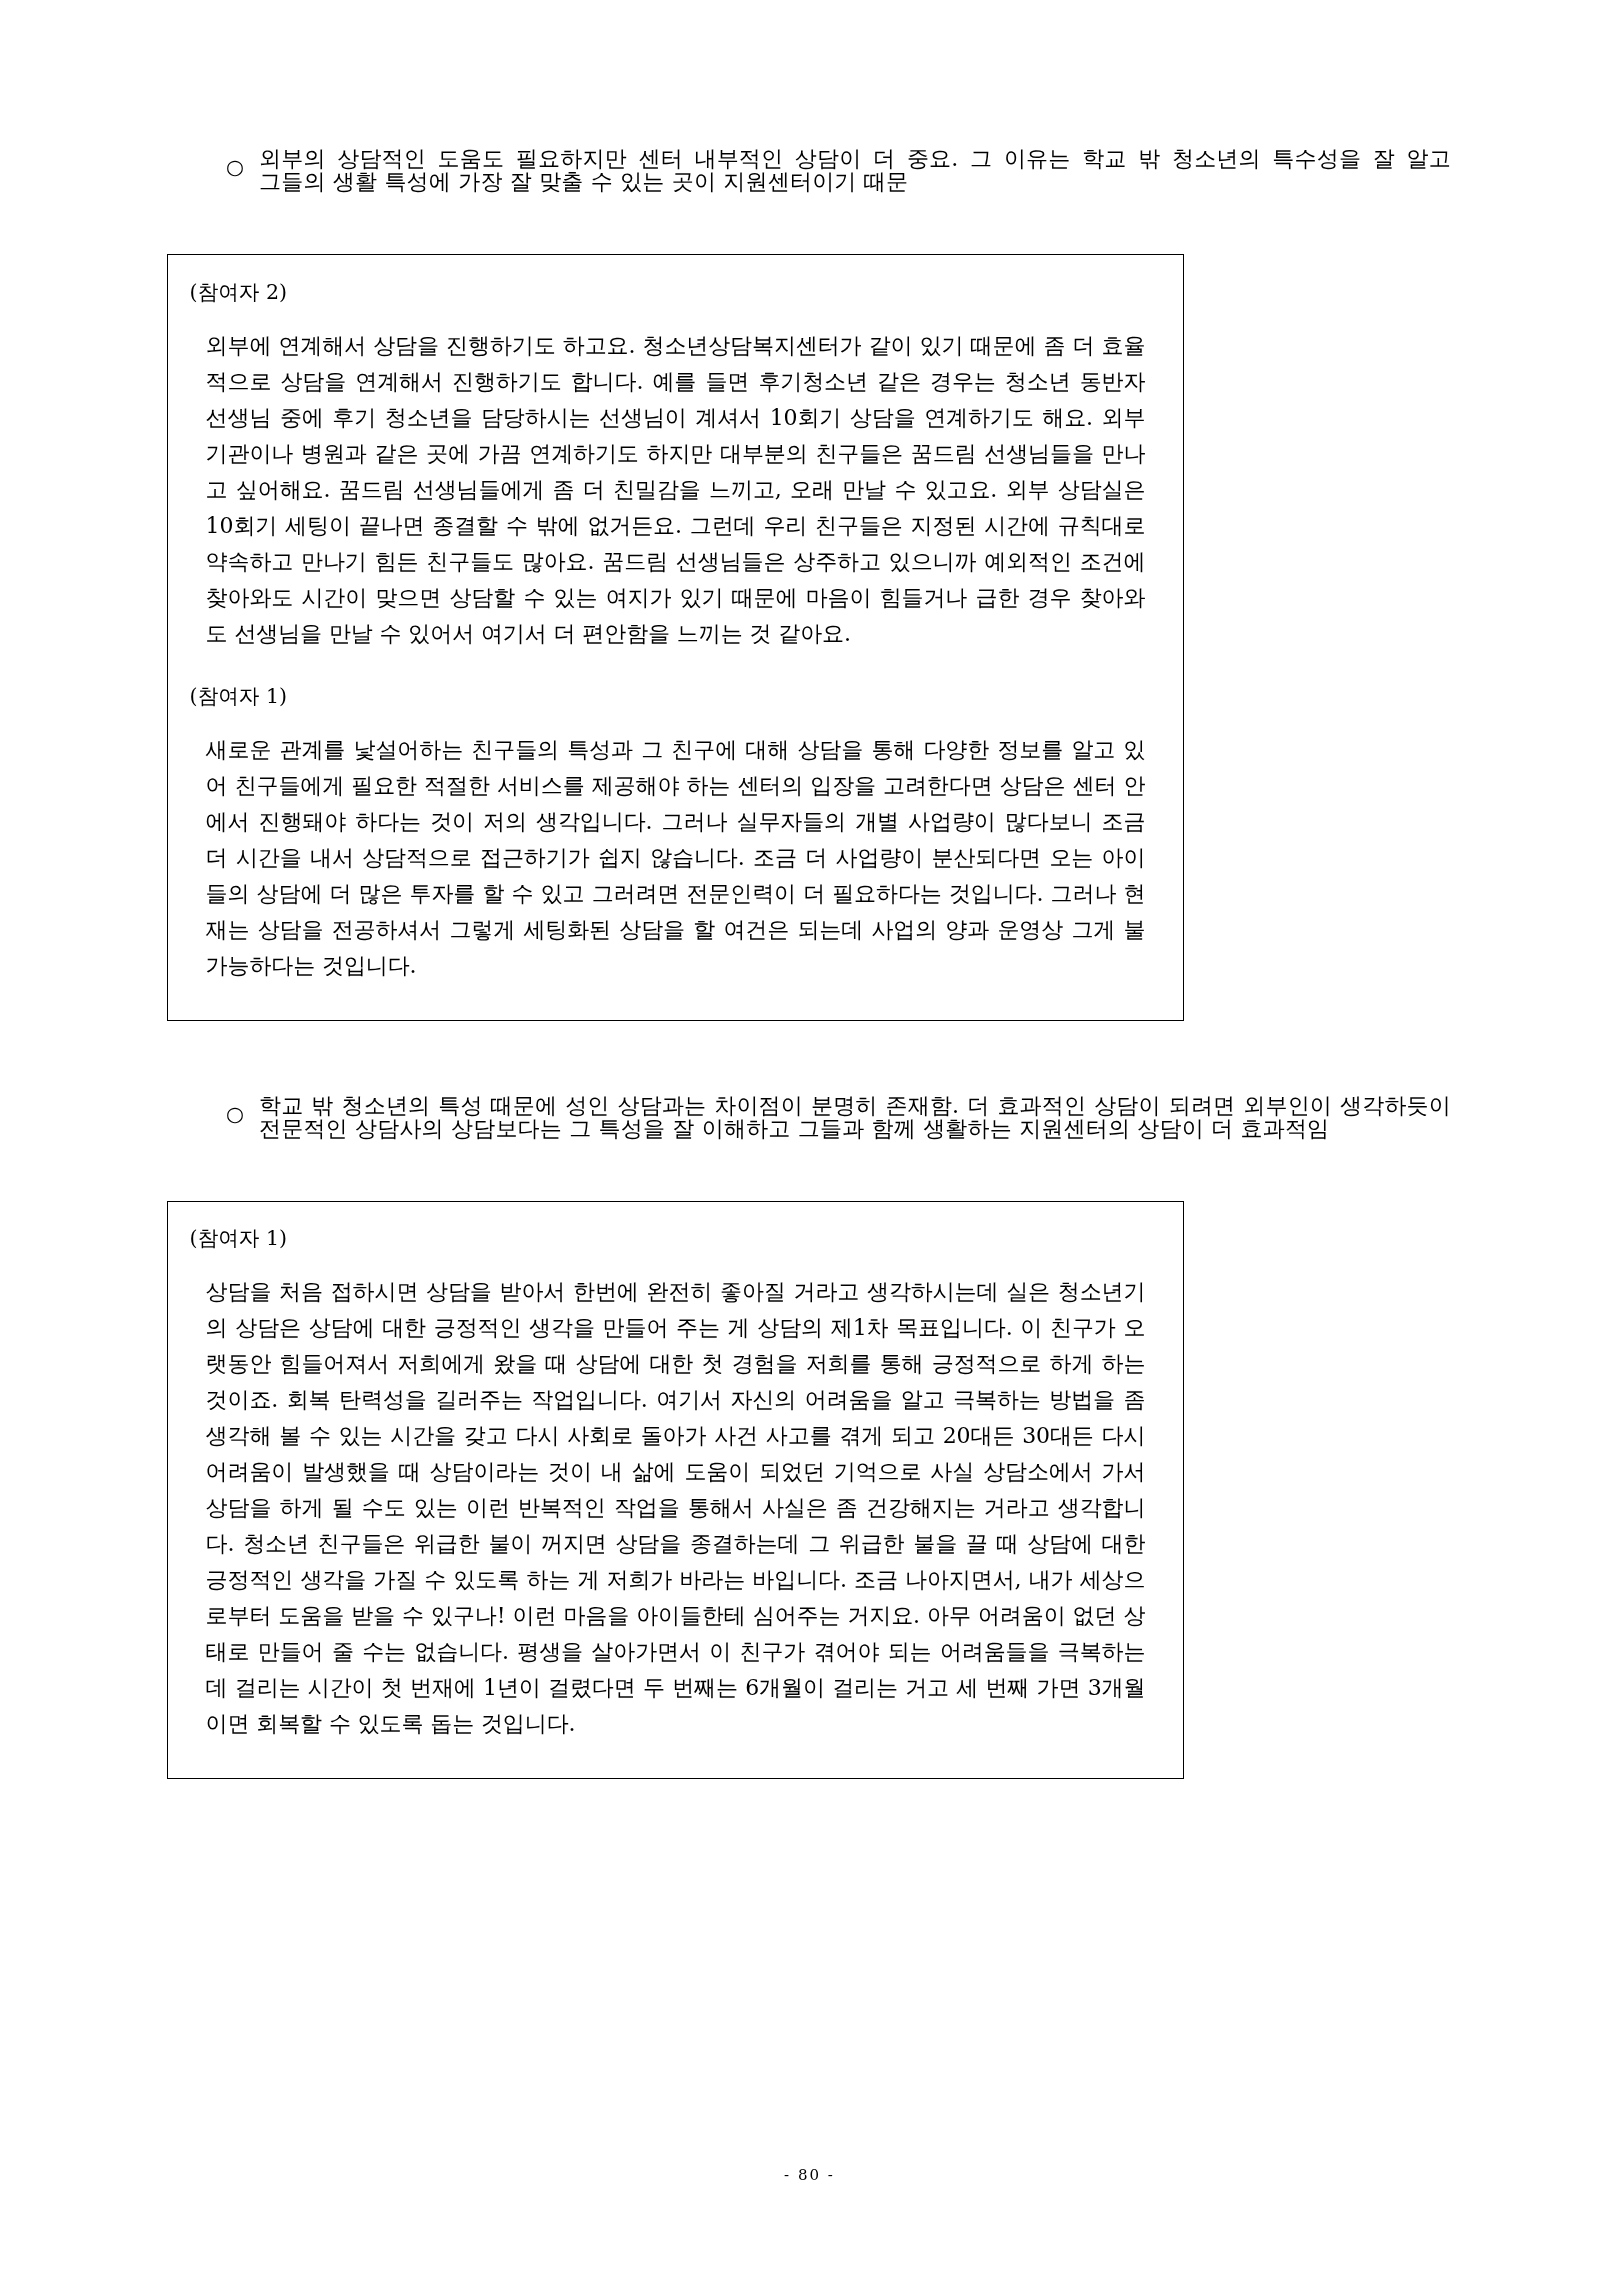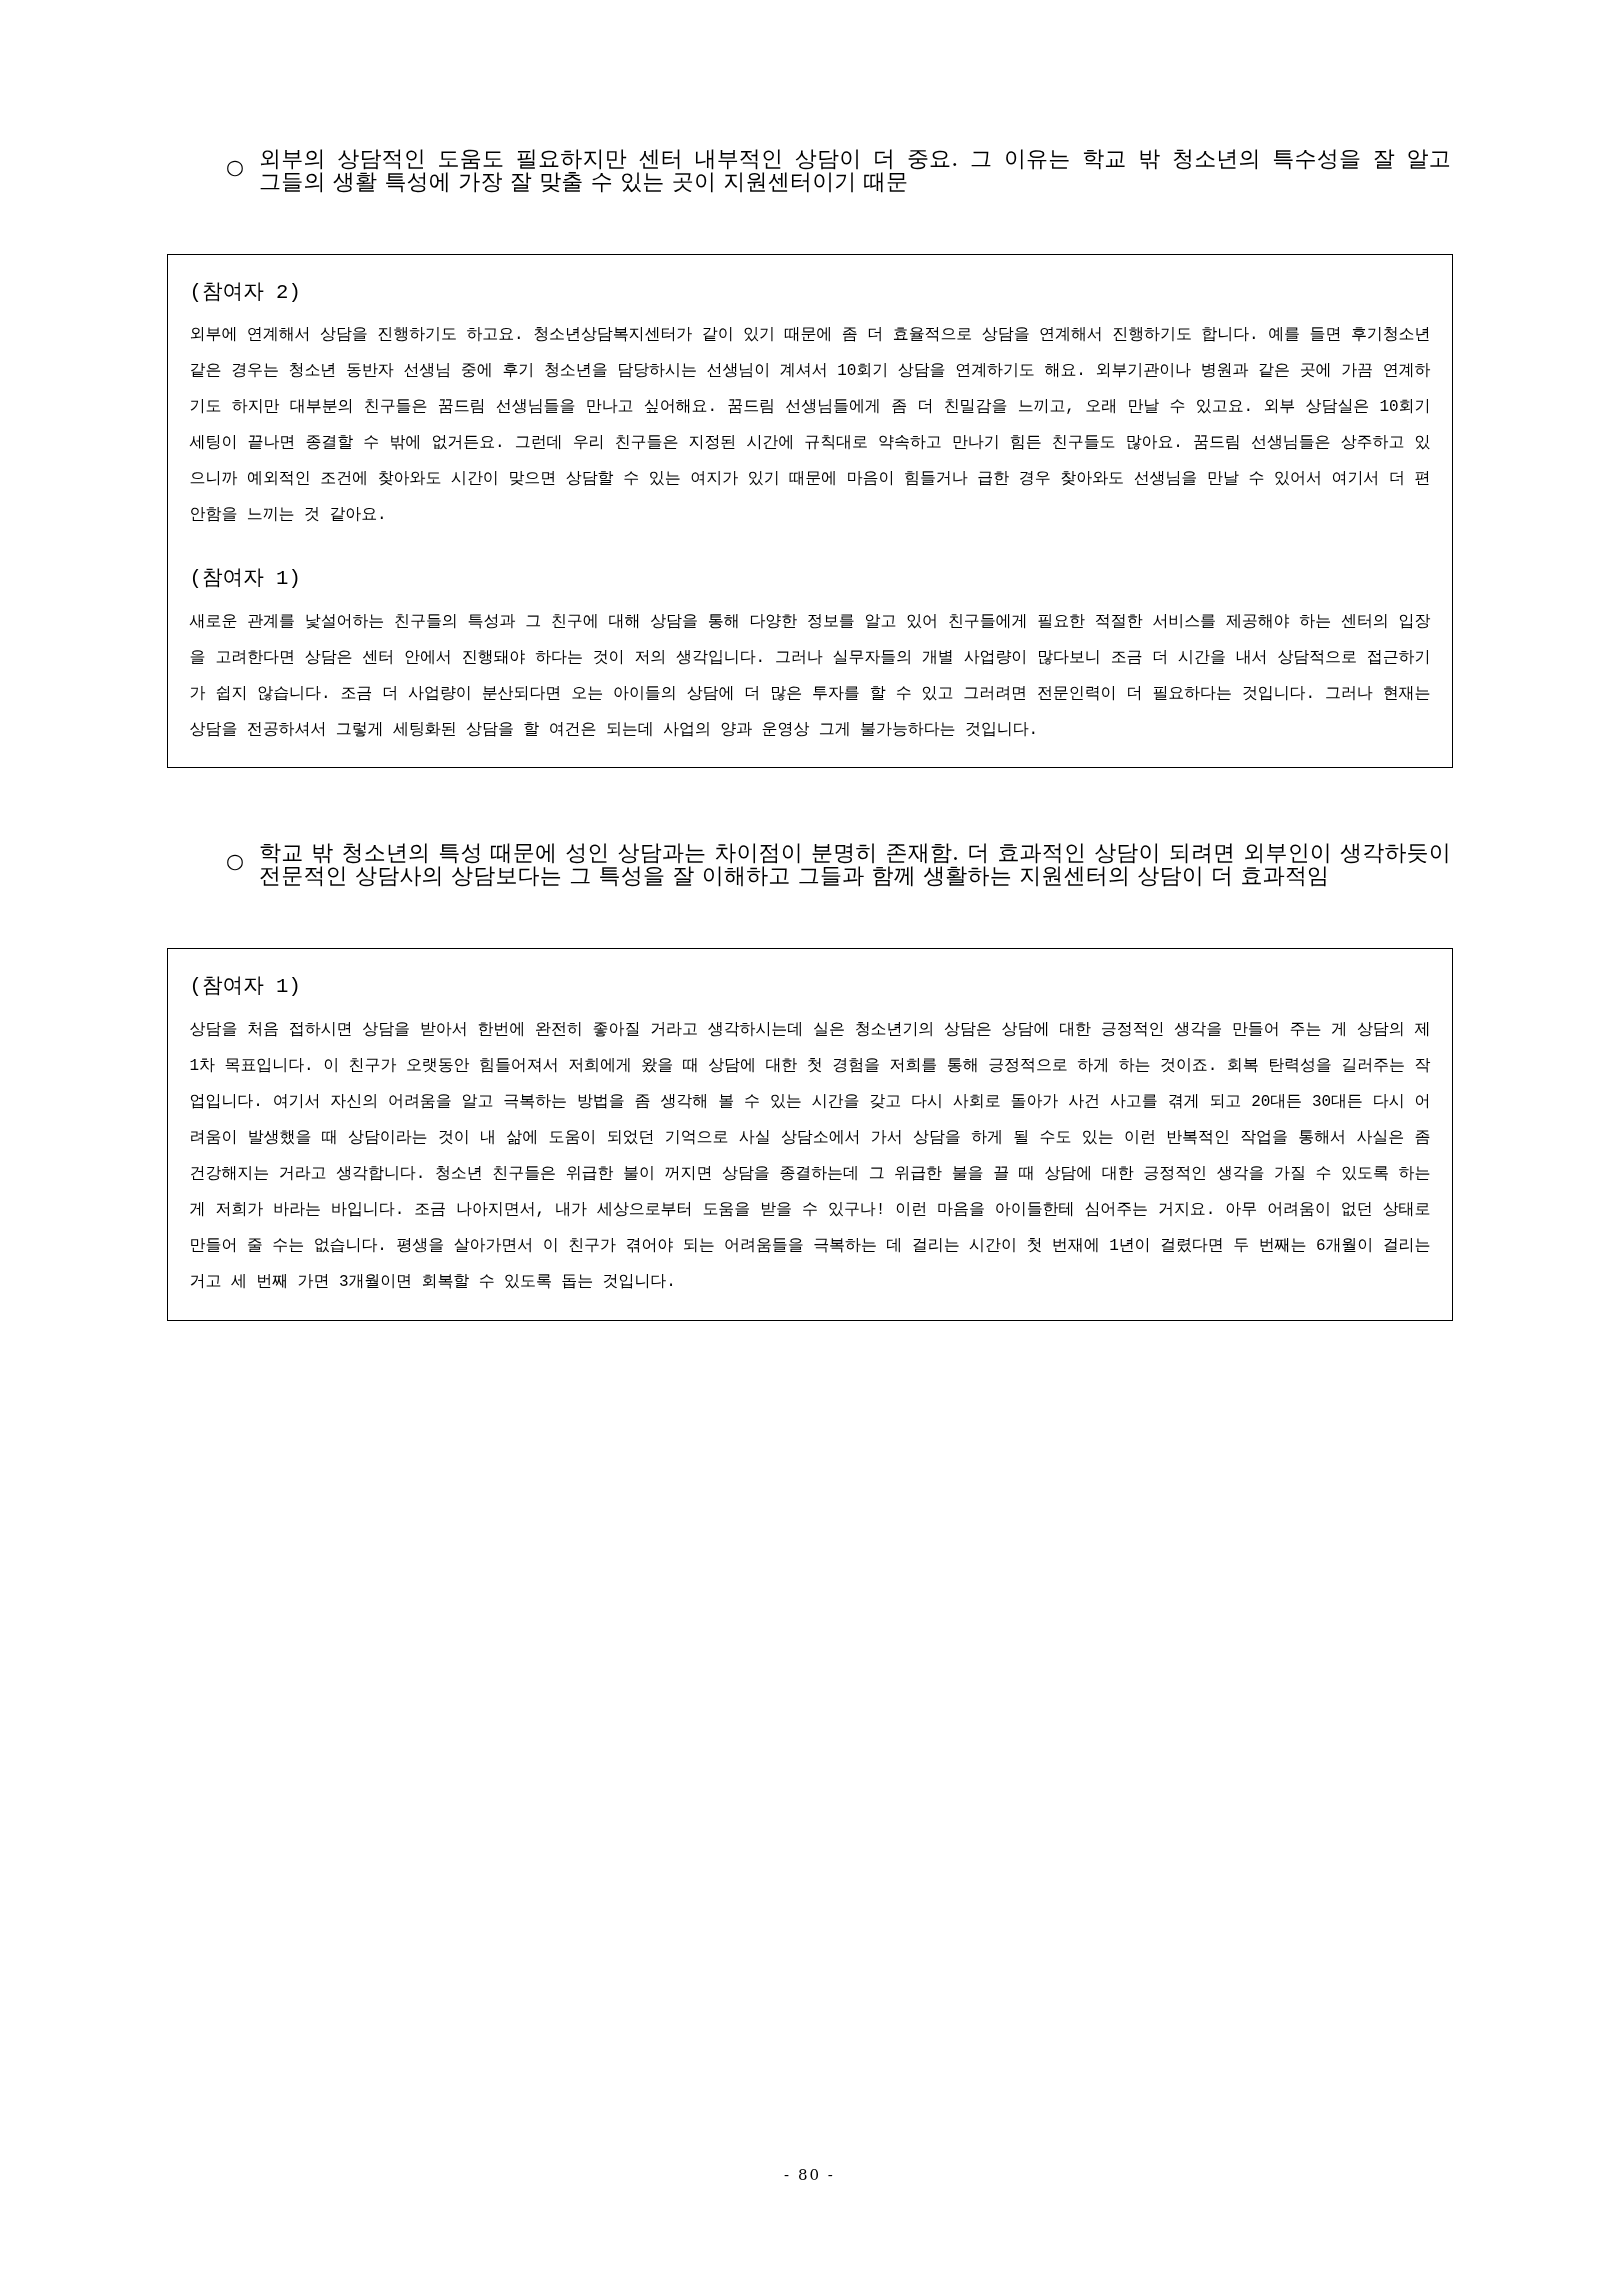--- a/index.html
+++ b/index.html
@@ -47,35 +47,34 @@
     text-justify: inter-character;
     letter-spacing: 0.2px;
     word-break: keep-all;
   }
 
   
   .quote-box {
     border: 1.5px solid #000000;
     box-sizing: border-box;
     padding: 17.6px 21.6px 19.6px 21.6px;
-    width: 1286px;
-    font-family: Liberation Mono, monospace;
+    width: 1017px;
   }
   .speaker {
     font-size: 20.6px;
     line-height: 39px;
     margin: 0 0 5.9px 0;
   }
   .quote-para {
-    font-size: 16px;
+    font-size: 22px;
     line-height: 36px;
     text-align: justify;
     text-justify: inter-character;
     word-break: break-all;
-    margin: 0;
+    margin: 16px;
     letter-spacing: -0.1px;
   }
   .quote-para + .speaker {
     margin-top: 25.5px;
   }
   .quote-para + .quote-para {
     margin-top: 0;
   }
   .gap-md { height: 61px; }
   .gap-lg { height: 73px; }

